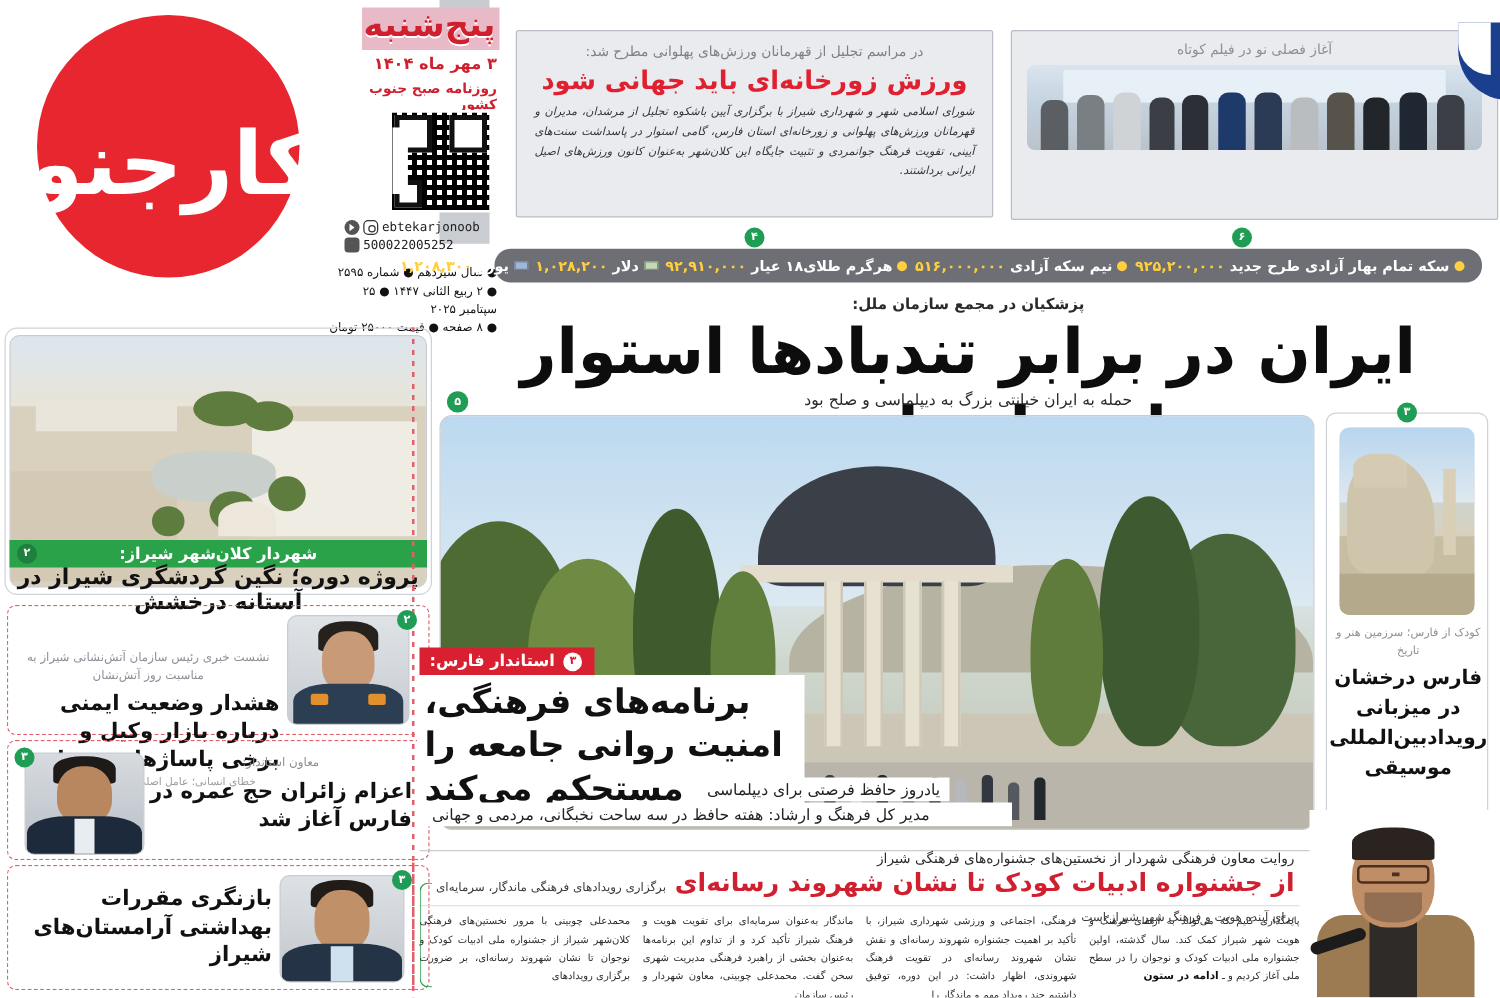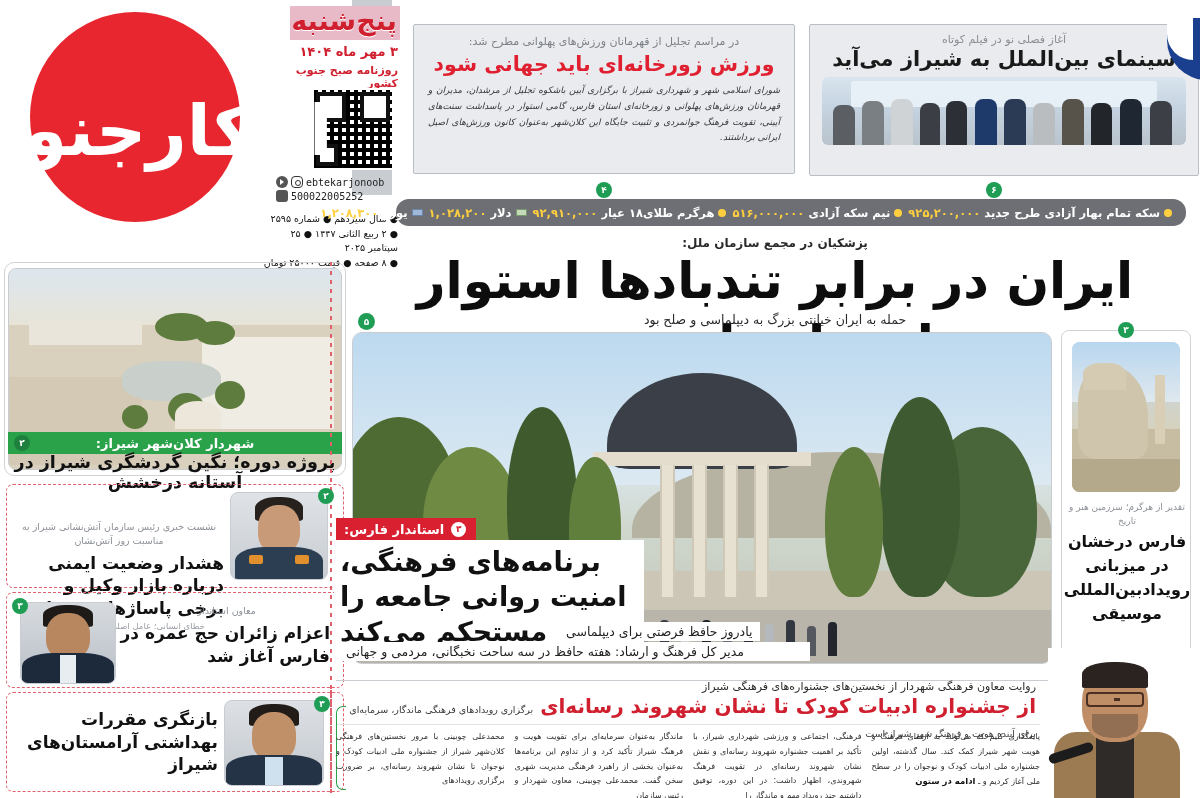--- a/index.html
+++ b/index.html
@@ -355,21 +355,20 @@
 
     <div class="news-box nb-sport">
       <div class="nb-kicker">در مراسم تجلیل از قهرمانان ورزش‌های پهلوانی مطرح شد:</div>
       <div class="nb-title">ورزش زورخانه‌ای باید جهانی شود</div>
       <div class="nb-body">شورای اسلامی شهر و شهرداری شیراز با برگزاری آیین باشکوه تجلیل از مرشدان، مدیران و قهرمانان ورزش‌های پهلوانی و زورخانه‌ای استان فارس، گامی استوار در پاسداشت سنت‌های آیینی، تقویت فرهنگ جوانمردی و تثبیت جایگاه این کلان‌شهر به‌عنوان کانون ورزش‌های اصیل ایرانی برداشتند.</div>
     </div>
     <div class="nb-badge badge-sport">۴</div>
 
     <div class="news-box nb-cinema">
       <div class="nb-c-kicker">آغاز فصلی نو در فیلم کوتاه</div>
-      <div class="nb-c-title">سینمای بین‌الملل به شیراز می‌آید</div>
       <div class="photo-group">
         <div class="pg-banner"></div>
         <div class="cp-person" style="position:absolute;left:3%;bottom:0;width:22px;height:40px;background:#5b5f63;border-radius:8px 8px 0 0;"></div>
         <div class="cp-person" style="position:absolute;left:11%;bottom:0;width:22px;height:44px;background:#7a7f84;border-radius:8px 8px 0 0;"></div>
         <div class="cp-person" style="position:absolute;left:19%;bottom:0;width:22px;height:46px;background:#cfd3d6;border-radius:8px 8px 0 0;"></div>
         <div class="cp-person" style="position:absolute;left:27%;bottom:0;width:20px;height:42px;background:#3b3f45;border-radius:8px 8px 0 0;"></div>
         <div class="cp-person" style="position:absolute;left:34%;bottom:0;width:21px;height:44px;background:#2c3036;border-radius:8px 8px 0 0;"></div>
         <div class="cp-person" style="position:absolute;left:42%;bottom:0;width:22px;height:46px;background:#1e3a6b;border-radius:8px 8px 0 0;"></div>
         <div class="cp-person" style="position:absolute;left:50%;bottom:0;width:22px;height:46px;background:#2b3a55;border-radius:8px 8px 0 0;"></div>
         <div class="cp-person" style="position:absolute;left:58%;bottom:0;width:22px;height:42px;background:#b9bdbf;border-radius:8px 8px 0 0;"></div>
@@ -524,21 +523,21 @@
   <div class="rc-box"></div>
   <div class="nb-badge badge-rc">۳</div>
   <div class="rc-photo">
     <div class="rp-sky"></div>
     <div class="rp-ground"></div>
     <div class="rp-col"></div>
     <div class="rp-bull"></div>
     <div style="position:absolute;left:10%;top:14%;width:40%;height:18%;background:#d5cbb3;border-radius:40% 40% 0 0;"></div>
     <div style="position:absolute;left:0;bottom:0;width:100%;height:22%;background:#b5a98c;"></div>
   </div>
-  <div class="rc-kicker">تقدیر از هرگرم؛ سرزمین هنر و تاریخ</div>
+  <div class="rc-kicker">کودک از فارس؛ سرزمین هنر و تاریخ</div>
   <div class="rc-title">فارس درخشان در میزبانی رویدادبین‌المللی موسیقی</div>
 
   <div class="bot-rule"></div>
   <div class="bot-kicker">روایت معاون فرهنگی شهردار از نخستین‌های جشنواره‌های فرهنگی شیراز</div>
   <div class="bot-title">
     <span>از جشنواره ادبیات کودک تا نشان شهروند رسانه‌ای</span>
     <span class="sub-gray">برگزاری رویدادهای فرهنگی ماندگار، سرمایه‌ای برای آینده هویت و فرهنگ شهر شیراز است</span>
   </div>
   <div class="bot-hr"></div>
   <div class="green-brace"></div>

